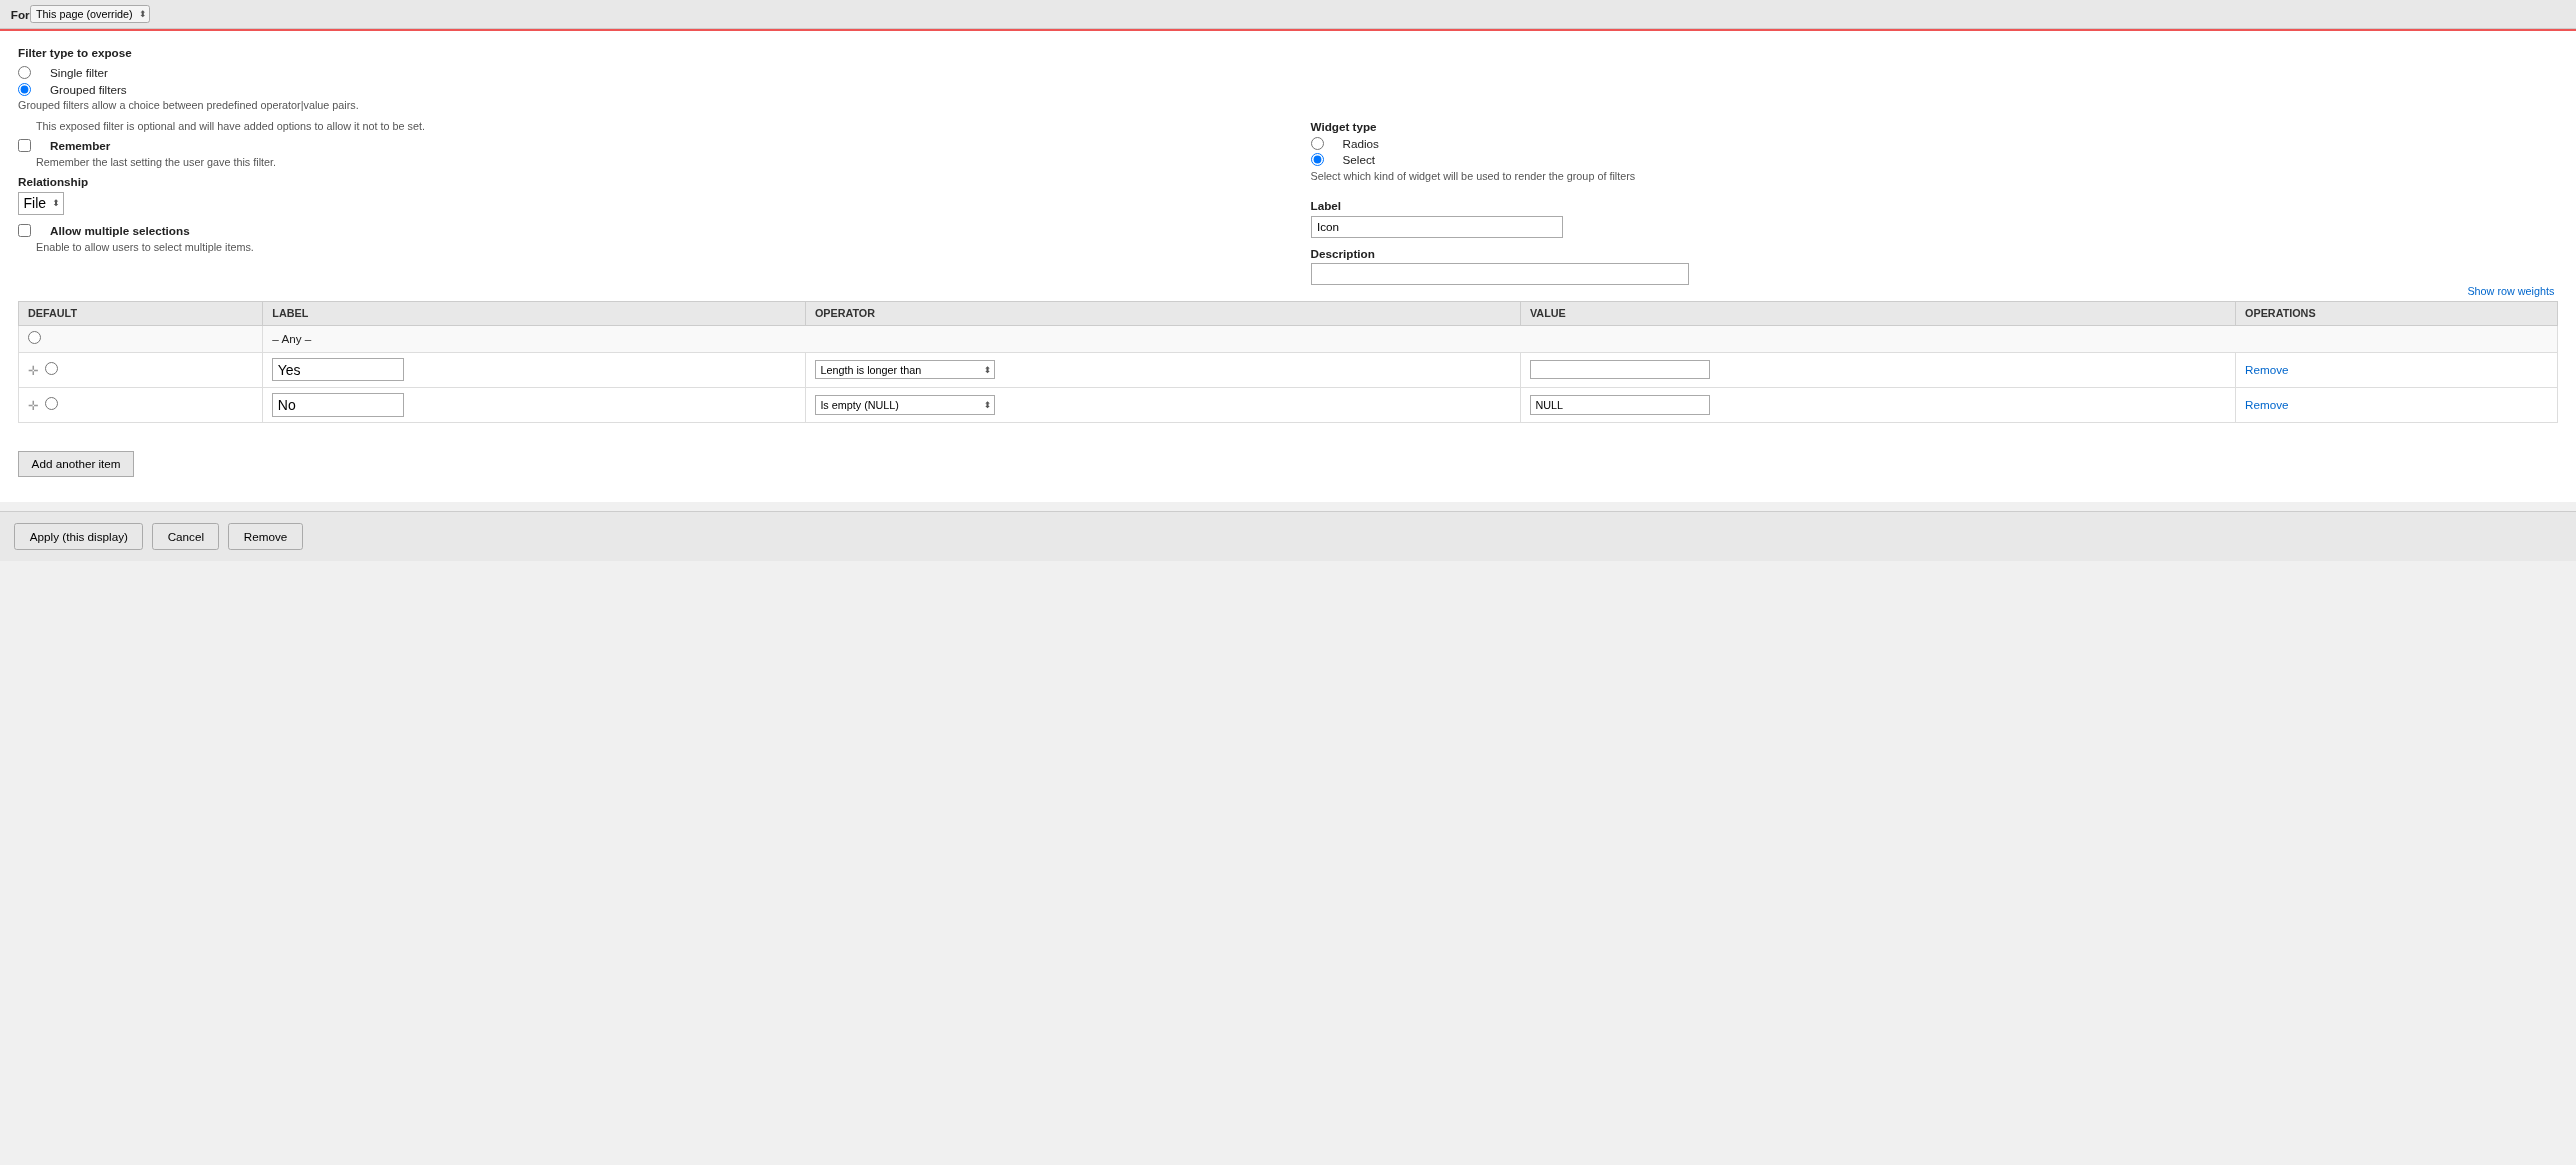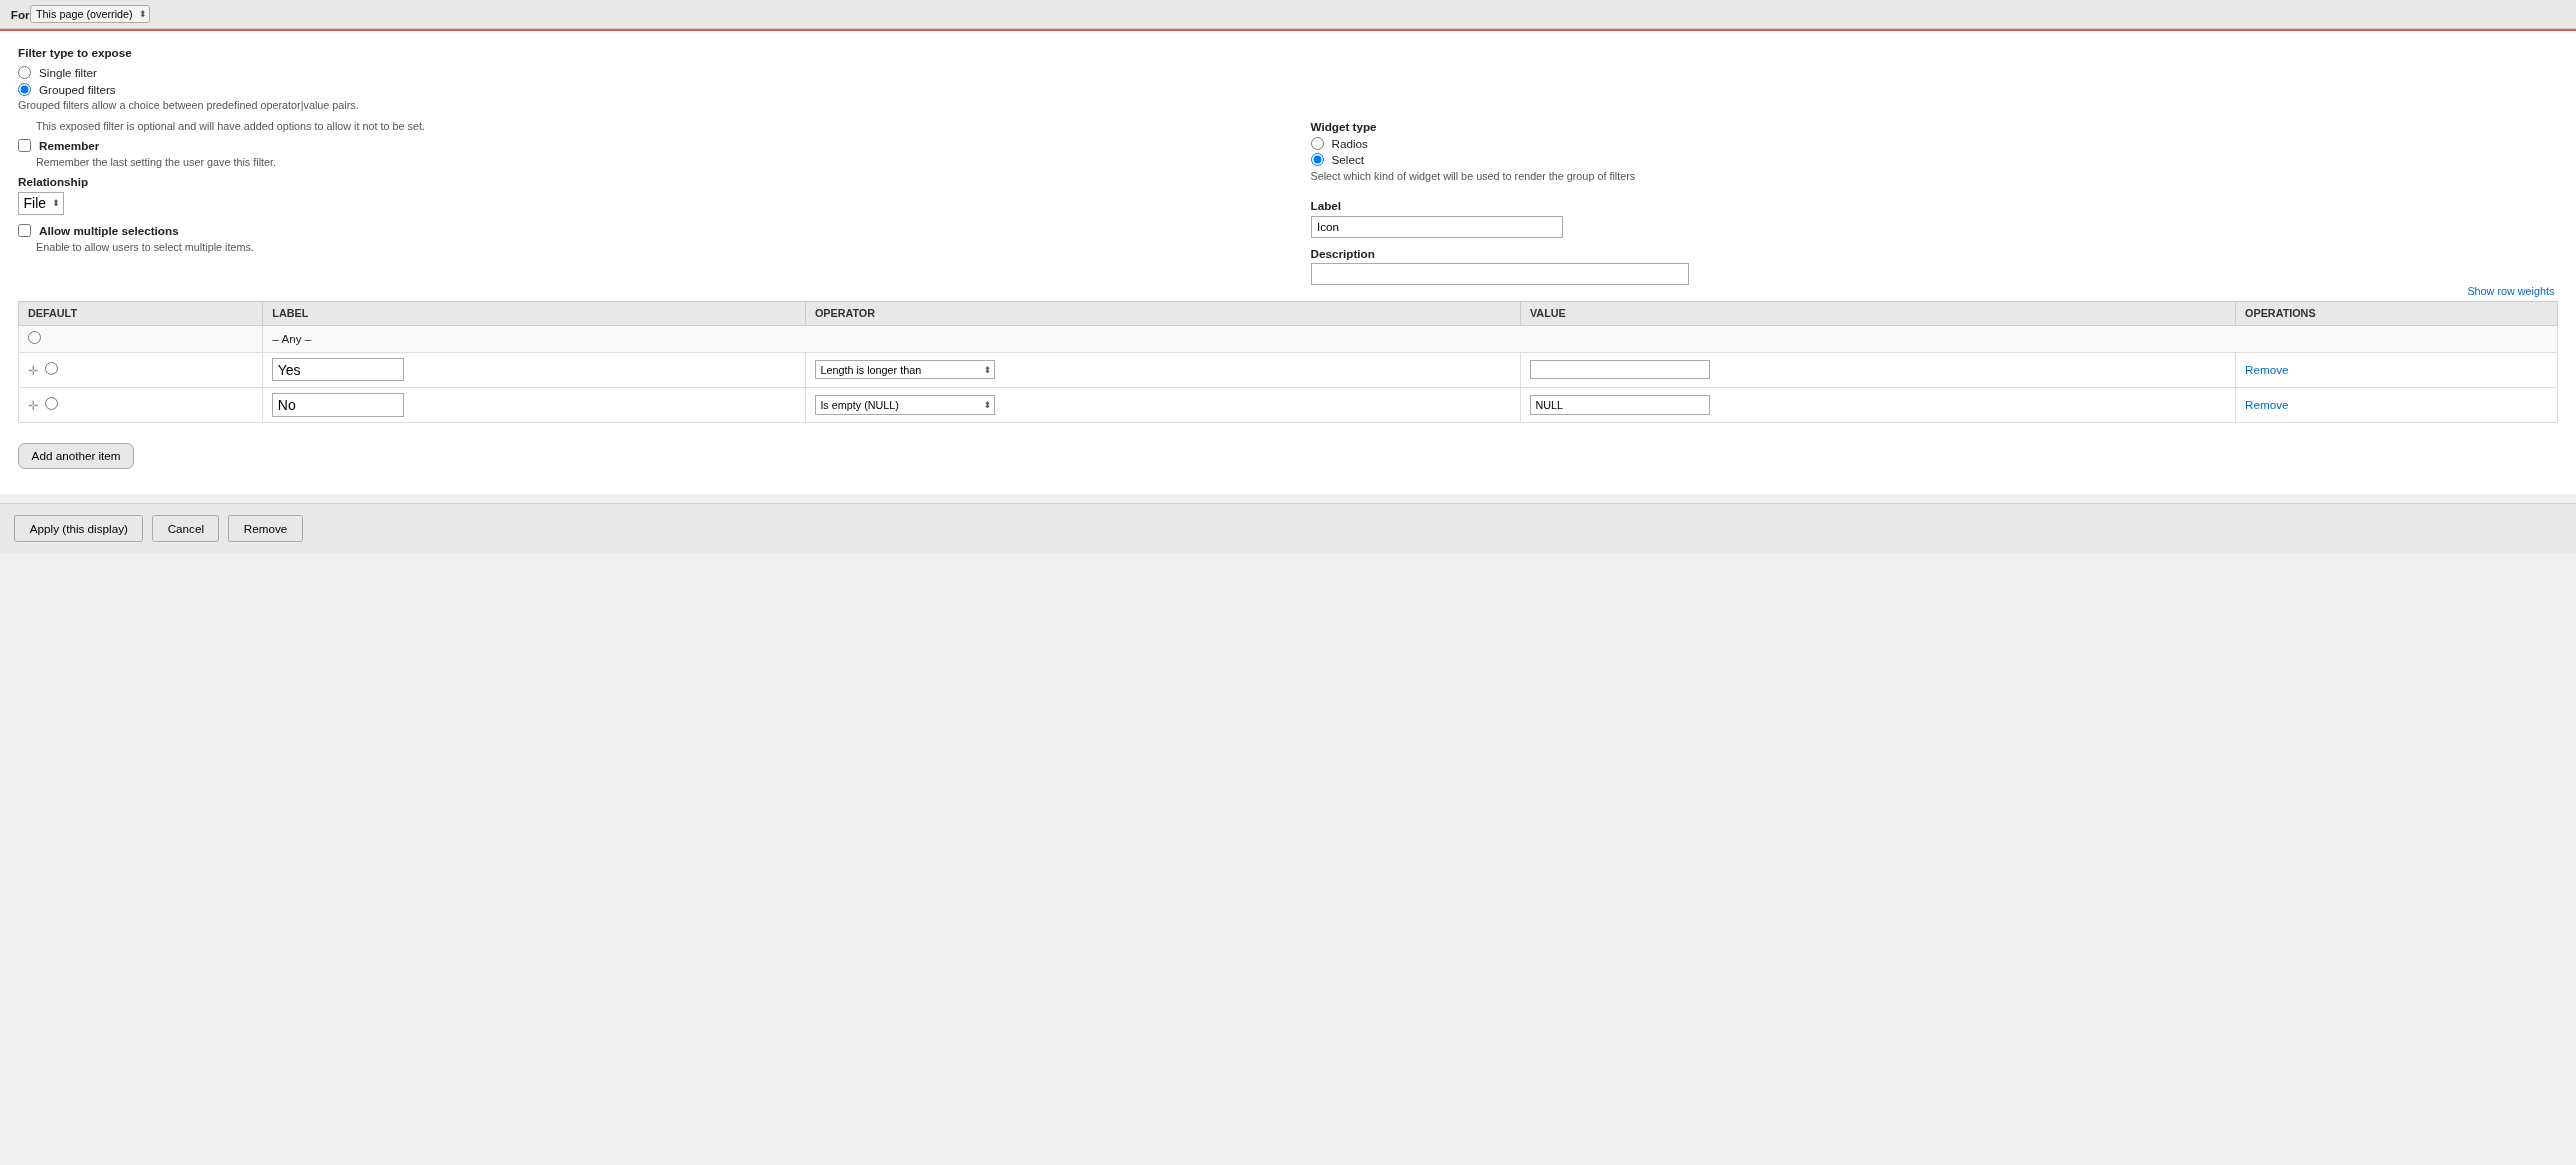--- a/index.html
+++ b/index.html
@@ -52,21 +52,21 @@
       border-top: 2.7px solid #e55;
     }
     .section-title {
       font-weight: bold;
       font-size: 11.7px;
       margin-bottom: 7.2px;
     }
     .radio-group, .checkbox-group {
       display: flex;
       align-items: center;
-      gap: 8px;
+      gap: 19px;
       margin-bottom: 3.6px;
     }
     .description-text {
       color: #555;
       font-size: 10.8px;
       margin-left: 0;
       margin-bottom: 9px;
     }
     .two-col {
       display: flex;
@@ -187,25 +187,25 @@
     }
     .value-input {
       border: 0.9px solid #aaa;
       padding: 2.7px 4.5px;
       font-size: 10.8px;
       width: 180px;
     }
     .add-item-btn {
       background: #e8e8e8;
       border: 0.9px solid #aaa;
-      border-radius: 7px;
+      border-radius: 0;
       padding: 5.4px 12.6px;
       font-size: 11.7px;
       cursor: pointer;
-      margin-top: 20px;
+      margin-top: 28px;
       margin-bottom: 10.8px;
     }
     .bottom-actions {
       background: #e8e8e8;
       padding: 10.8px 14.4px;
       display: flex;
       gap: 9px;
       border-top: 0.9px solid #ccc;
       margin-top: 9px;
     }

